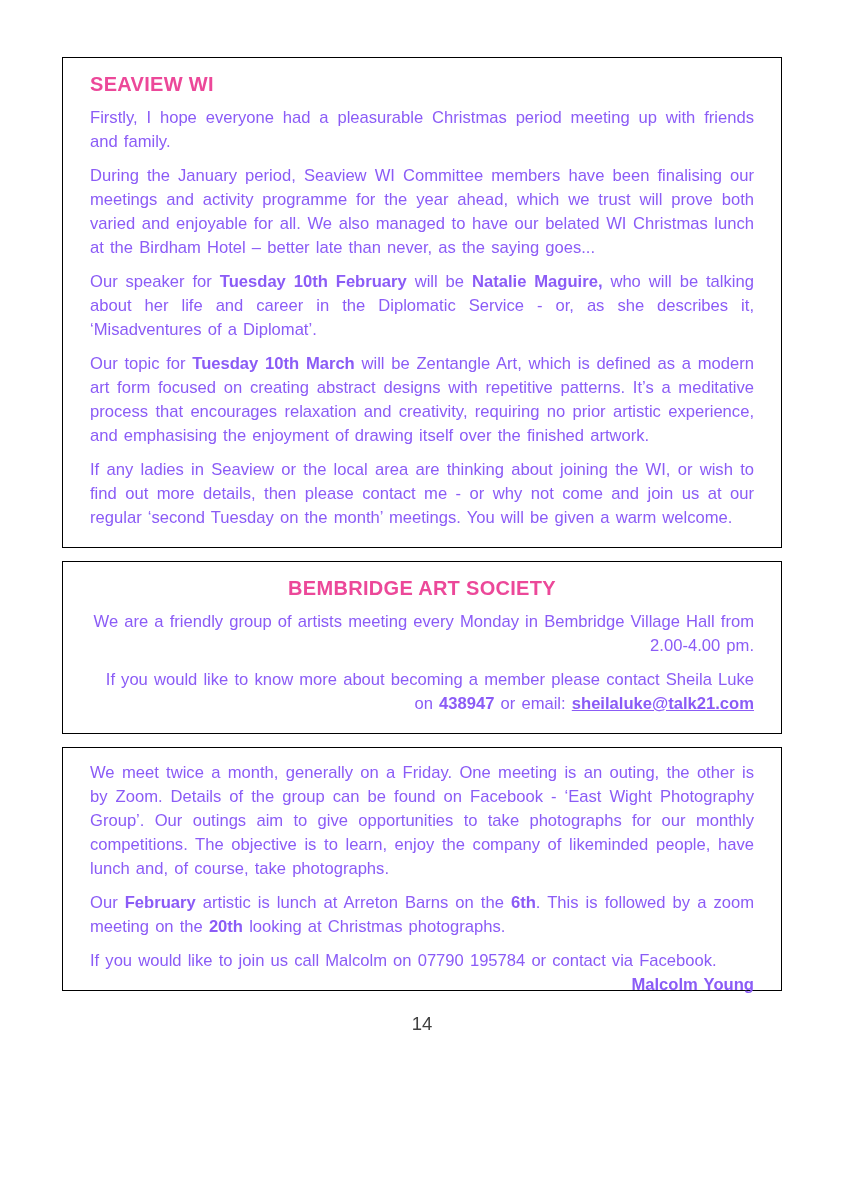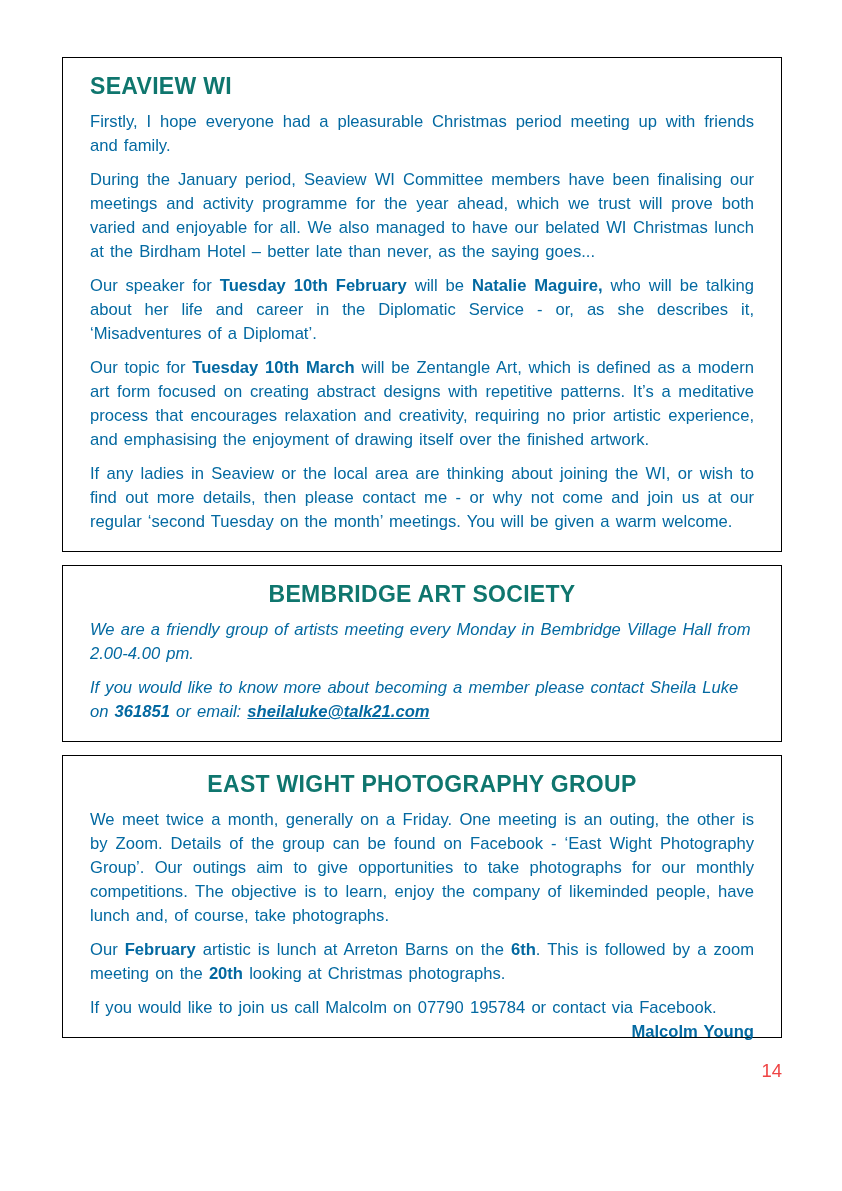--- a/index.html
+++ b/index.html
@@ -12,59 +12,58 @@
     position:relative;
   }
   .box{
     border:1.6px solid #000;
     background:#fff;
     box-sizing:border-box;
     padding:13px 27px 15px 27px;
   }
   .box + .box{margin-top:13px;}
   .box-title{
-    font-size:23px;font-weight:bold;letter-spacing:.3px;
-    margin:2px 0 10px 0;color:#0f766e;
+    font-size:20px;font-weight:bold;letter-spacing:.3px;
+    margin:2px 0 10px 0;color:#ec4899;
   }
   .t-left{text-align:left;}
   .t-center{text-align:center;}
   p.para{
     font-size:16.6px;line-height:24px;
-    margin:0 0 10px 0;color:#0369a1;
+    margin:0 0 10px 0;color:#8b5cf6;
     word-spacing:1.5px;
   }
   p.para:last-child{margin-bottom:2px;}
   .j{text-align:justify;}
-  .c{text-align:left;font-style:italic;}
+  .c{text-align:right;}
   .b{font-weight:bold;}
   .u{text-decoration:underline;}
   .fr{float:right;}
   .page-number{
-    text-align:right;font-size:18.5px;color:#ef4444;
+    text-align:center;font-size:18.5px;color:#404040;
     margin-top:22px;word-spacing:normal;
   }
 </style>
 </head>
 <body>
 
 <section class="box">
   <h2 class="box-title t-left">SEAVIEW WI</h2>
   <p class="para j"><span>Firstly, I hope everyone had a pleasurable Christmas period meeting up with friends and family.</span></p>
   <p class="para j"><span>During the January period, Seaview WI Committee members have been finalising our meetings and activity programme for the year ahead, which we trust will prove both varied and enjoyable for all. We also managed to have our belated WI Christmas lunch at the Birdham Hotel – better late than never, as the saying goes...</span></p>
   <p class="para j"><span>Our speaker for </span><span class="b">Tuesday 10th February</span><span> will be </span><span class="b">Natalie Maguire,</span><span> who will be talking about her life and career in the Diplomatic Service - or, as she describes it, ‘Misadventures of a Diplomat’.</span></p>
   <p class="para j"><span>Our topic for </span><span class="b">Tuesday 10th March</span><span> will be Zentangle Art, which is defined as a modern art form focused on creating abstract designs with repetitive patterns. It’s a meditative process that encourages relaxation and creativity, requiring no prior artistic experience, and emphasising the enjoyment of drawing itself over the finished artwork.</span></p>
   <p class="para j"><span>If any ladies in Seaview or the local area are thinking about joining the WI, or wish to find out more details, then please contact me - or why not come and join us at our regular ‘second Tuesday on the month’ meetings. You will be given a warm welcome.</span></p>
 </section>
 
 <section class="box">
   <h2 class="box-title t-center">BEMBRIDGE ART SOCIETY</h2>
   <p class="para c"><span>We are a friendly group of artists meeting every Monday in Bembridge Village Hall from 2.00-4.00 pm.</span></p>
-  <p class="para c"><span>If you would like to know more about becoming a member please contact Sheila Luke on </span><span class="b">361851</span><span> or email: </span><span class="b u">sheilaluke@talk21.com</span></p>
+  <p class="para c"><span>If you would like to know more about becoming a member please contact Sheila Luke on </span><span class="b">438947</span><span> or email: </span><span class="b u">sheilaluke@talk21.com</span></p>
 </section>
 
 <section class="box">
-  <h2 class="box-title t-center">EAST WIGHT PHOTOGRAPHY GROUP</h2>
   <p class="para j"><span>We meet twice a month, generally on a Friday. One meeting is an outing, the other is by Zoom. Details of the group can be found on Facebook - ‘East Wight Photography Group’. Our outings aim to give opportunities to take photographs for our monthly competitions. The objective is to learn, enjoy the company of likeminded people, have lunch and, of course, take photographs.</span></p>
   <p class="para j"><span>Our </span><span class="b">February</span><span> artistic is lunch at Arreton Barns on the </span><span class="b">6th</span><span>. This is followed by a zoom meeting on the </span><span class="b">20th</span><span> looking at Christmas photographs.</span></p>
   <p class="para j"><span>If you would like to join us call Malcolm on 07790 195784 or contact via Facebook.</span><span class="b fr">Malcolm Young</span></p>
 </section>
 
 <div class="page-number">14</div>
 
 </body></html>

